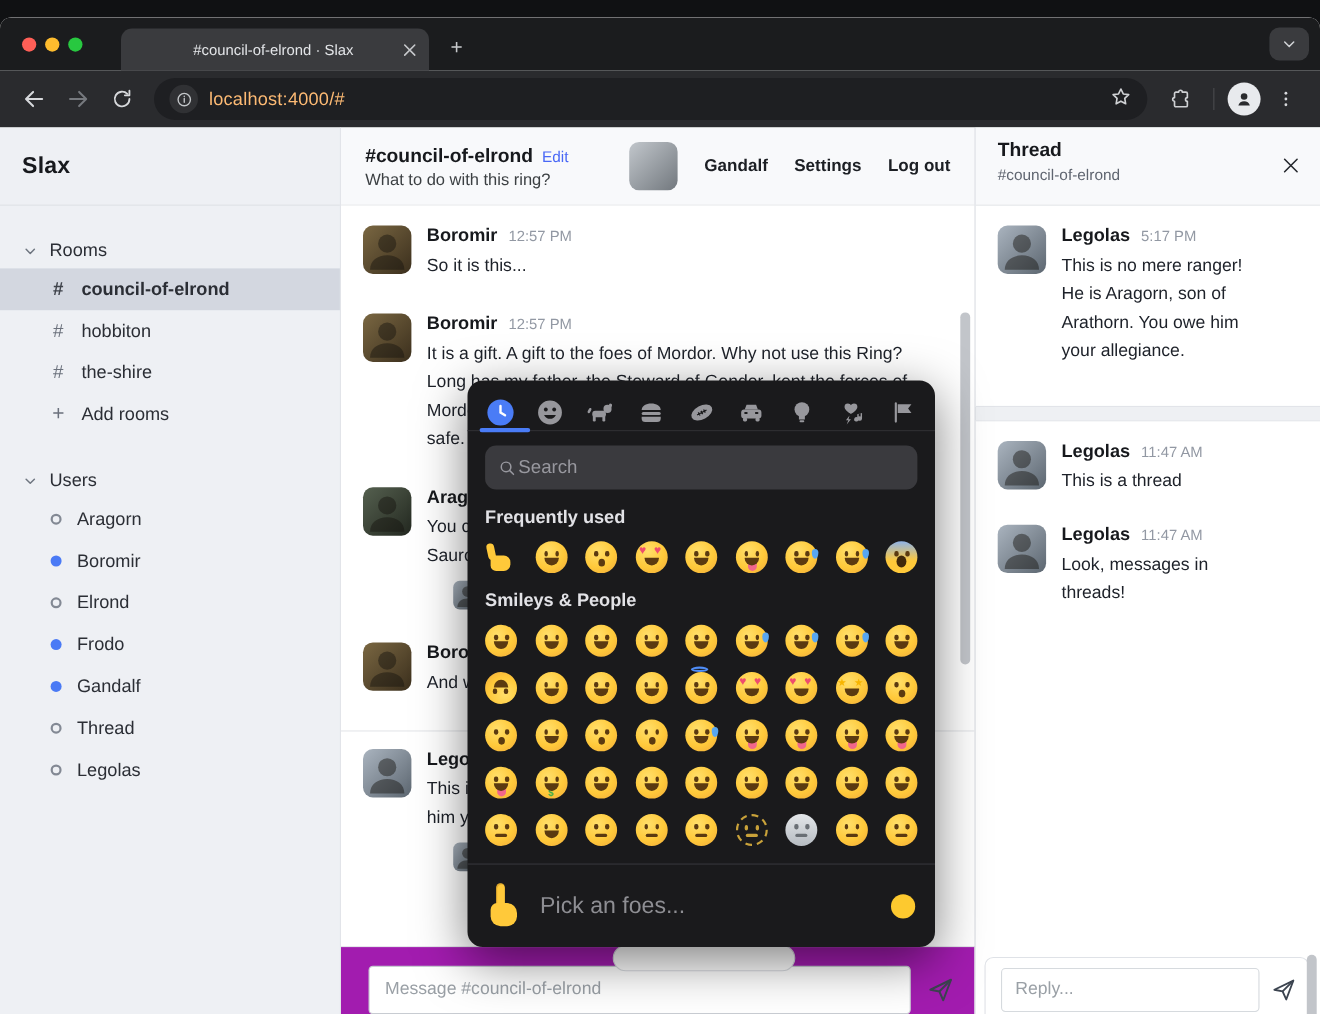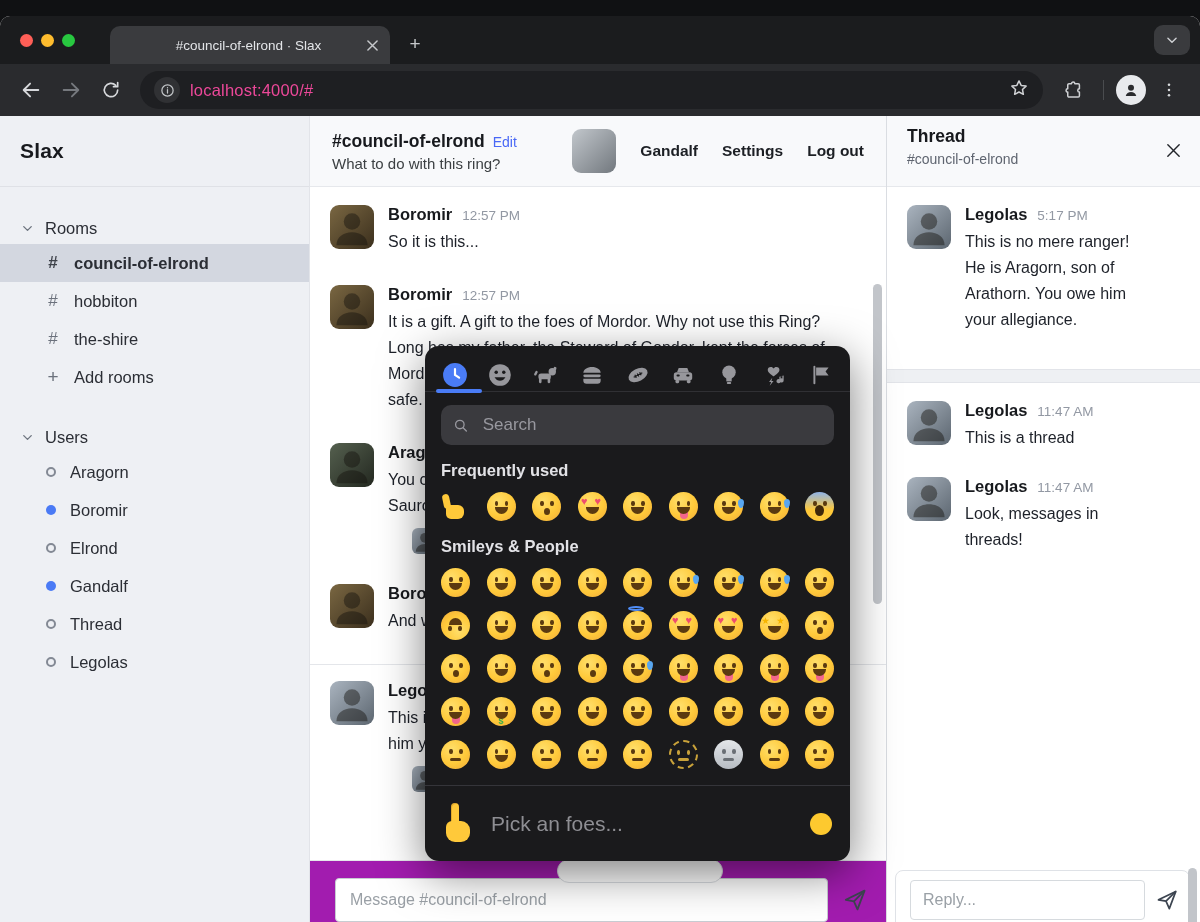--- a/index.html
+++ b/index.html
@@ -13,21 +13,21 @@
   .light { width:13px; height:13px; border-radius:50%; }
   .tab { position:absolute; left:110px; top:10px; width:280px; height:38px; background:#3a3b3e;
          border-radius:10px 10px 0 0; display:flex; align-items:center; padding:0 12px 0 20px; }
   .tab-title { flex:1; color:#e3e5e8; font-size:13.5px; white-space:nowrap; overflow:hidden; text-align:center; }
   .newtab-btn { position:absolute; left:402px; top:16px; color:#c6c8cb; font-size:19px; line-height:24px; width:26px; text-align:center; cursor:pointer; }
   .tabsearch-btn { position:absolute; right:10px; top:9px; width:36px; height:30px; background:#3a3b3e; border-radius:9px; display:flex; align-items:center; justify-content:center; }
   .toolbar { height:52px; background:#2a2b2e; display:flex; align-items:center; padding:0 14px; gap:6px; }
   .nav-ic { width:34px; height:34px; display:flex; align-items:center; justify-content:center; border-radius:50%; }
   .urlbar { flex:1; height:38px; margin:0 8px 0 6px; background:#1e1f22; border-radius:19px; display:flex; align-items:center; padding:0 14px; position:relative; }
   .info-badge { width:26px; height:26px; border-radius:50%; background:#303134; display:flex; align-items:center; justify-content:center; margin-right:10px; }
-  .url-text { color:#ec4899; font-size:16.5px; letter-spacing:.2px; }
+  .url-text { color:#fdba74; font-size:16.5px; letter-spacing:.2px; }
   .star { margin-left:auto; }
   .tb-divider { width:1px; height:20px; background:#4a4c4f; margin:0 6px; }
   .profile-btn { width:30px; height:30px; border-radius:50%; background:#e8eaed; display:flex; align-items:center; justify-content:center; }
 
   
   .app { display:flex; height:822px; background:#fff; }
 
   .sidebar { width:310px; background:#eef0f4; border-right:1px solid #e2e4e9; display:flex; flex-direction:column; }
   .brand { height:71px; display:flex; align-items:center; padding:0 20px; border-bottom:1px solid #dfe1e6;
            font-size:21px; font-weight:700; color:#17191d; letter-spacing:.2px; }
@@ -98,21 +98,21 @@
   
   .hover-pill { position:absolute; left:557px; top:843px; width:166px; height:24px; background:#fff;
                 border:1px solid #d9dce1; border-radius:12px; z-index:5; }
   .picker { position:absolute; left:425px; top:330px; width:425px; height:515px; background:#1a1a1c;
             border-radius:14px; box-shadow:0 12px 45px rgba(0,0,0,.5); z-index:20; display:flex; flex-direction:column; color:#e6e6e9; }
   .pk-tabs { display:flex; justify-content:space-between; align-items:center; padding:12px 16px 0; position:relative;
              border-bottom:1px solid #303034; height:46px; }
   .pk-tab { width:27px; height:27px; display:flex; align-items:center; justify-content:center; cursor:pointer; }
   .pk-underline { position:absolute; left:11px; bottom:-2px; width:46px; height:4px; border-radius:2px; background:#4a7cf6; }
   .pk-search { margin:13px 16px 0; height:40px; background:#3a3a3e; border-radius:10px; display:flex; align-items:center;
-               padding:0 12px; gap:14px; }
+               padding:0 12px; gap:2px; }
   .pk-search input { background:transparent; border:none; outline:none; color:#e6e6e9; font-size:17px; width:100%;
                      font-family:"Liberation Sans",sans-serif; }
   .pk-search input::placeholder { color:#98989f; }
   .pk-body { flex:1; overflow:hidden; padding:0 16px; }
   .pk-sec-title { font-size:16.5px; font-weight:700; color:#e2e2e6; margin:16px 0 12px; }
   .pk-grid { display:grid; grid-template-columns:repeat(9,29px); justify-content:space-between; row-gap:14px; }
   .pk-footer { height:76px; border-top:1px solid #35353a; display:flex; align-items:center; padding:0 18px; gap:16px; }
   .pk-foot-text { flex:1; color:#8e8e93; font-size:21px; }
   .tone-dot { width:22px; height:22px; border-radius:50%; background:#fdc92f; cursor:pointer; }
 
@@ -278,20 +278,24 @@
             <div class="side-item">
               <span class="dot on"></span>
               <span>Boromir</span>
             </div>
             <div class="side-item">
               <span class="dot off"></span>
               <span>Elrond</span>
             </div>
             <div class="side-item">
               <span class="dot on"></span>
+              <span>Frodo</span>
+            </div>
+            <div class="side-item">
+              <span class="dot on"></span>
               <span>Gandalf</span>
             </div>
             <div class="side-item">
               <span class="dot off"></span>
               <span>Thread</span>
             </div>
             <div class="side-item">
               <span class="dot off"></span>
               <span>Legolas</span>
             </div>

